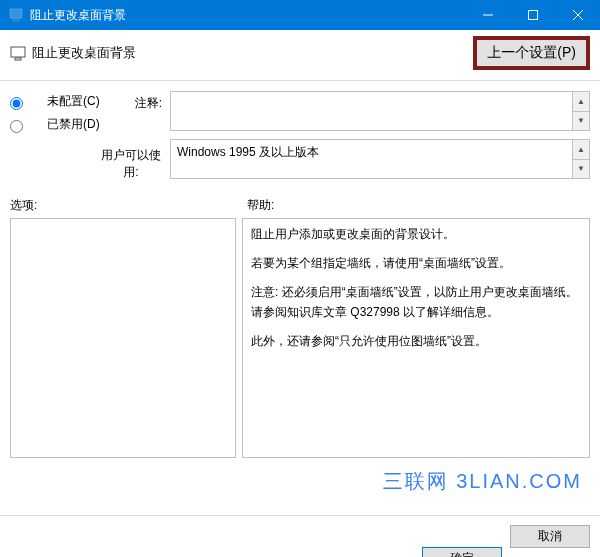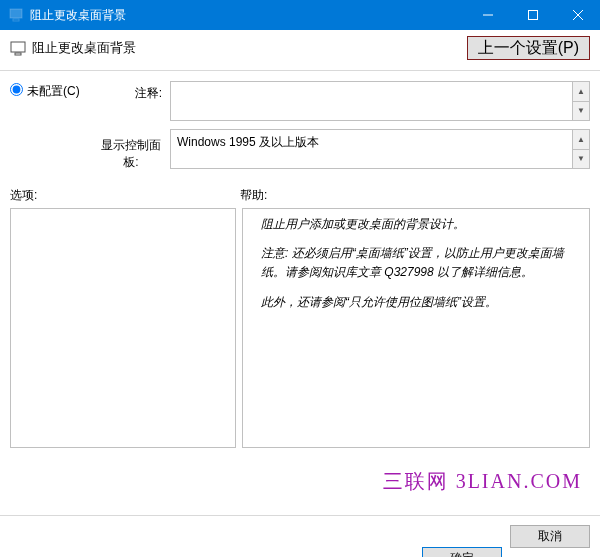--- a/index.html
+++ b/index.html
@@ -9,49 +9,49 @@
   
   .titlebar { height: 30px; background: #0078d7; color: #fff; display: flex; align-items: center; }
   .titlebar .ticon { width: 16px; height: 16px; margin: 0 6px 0 8px; display: flex; align-items: center; justify-content: center; }
   .titlebar .ttext { flex: 1; font-size: 12px; }
   .titlebar .tbtn { width: 45px; height: 30px; display: flex; align-items: center; justify-content: center; color: #fff; }
 
   
   .header { display: flex; align-items: center; padding: 6px 10px 10px 10px; border-bottom: 1px solid #d9d9d9; }
   .header .hicon { width: 16px; height: 16px; margin-right: 6px; }
   .header .htext { flex: 1; font-size: 13px; }
-  .navbtn { height: 24px; padding: 0 10px; background: #e1e1e1; border: 1px solid #7f1d1d; margin-left: 6px; font-size: 16px; display: inline-flex; align-items: center; }
+  .navbtn { height: 34px; padding: 0 10px; background: #e1e1e1; border: 4px solid #7f1d1d; margin-left: 6px; font-size: 14px; display: inline-flex; align-items: center; }
 
   
   .config { display: flex; padding: 10px 10px 6px 10px; }
   .radios { width: 90px; padding-top: 2px; }
-  .radio-row { display: flex; align-items: flex-start; margin-bottom: 6px; }
+  .radio-row { display: flex; align-items: flex-end; margin-bottom: 6px; gap: 20px; }
   .radio-row input { margin: 0 4px 0 0; }
 
   .labels-col { width: 70px; text-align: center; padding-right: 8px; }
   .labels-col .lbl { height: 48px; display: flex; align-items: flex-start; justify-content: flex-end; padding-top: 4px; }
   .labels-col .lbl2 { padding-top: 8px; }
 
   .fields-col { flex: 1; }
   .field-box { border: 1px solid #c0c0c0; background: #fff; position: relative; padding: 4px 18px 4px 6px; min-height: 40px; margin-bottom: 8px; font-size: 12px; }
   .field-box .spin { position: absolute; right: 0; top: 0; bottom: 0; width: 17px; display: flex; flex-direction: column; }
   .field-box .spin div { flex: 1; border-left: 1px solid #c0c0c0; display: flex; align-items: center; justify-content: center; font-size: 8px; color: #555; background: #f0f0f0; }
   .field-box .spin div:first-child { border-bottom: 1px solid #c0c0c0; }
 
   
-  .oh-labels { display: flex; padding: 4px 10px 4px 10px; }
+  .oh-labels { display: flex; padding: 4px 10px 4px 10px; gap: 7px; }
   .oh-labels .opt-l { width: 230px; }
   .oh-panes { display: flex; padding: 0 10px; gap: 6px; }
   .pane { border: 1px solid #c0c0c0; background: #fff; height: 240px; overflow: auto; padding: 6px 8px; font-size: 12px; line-height: 1.6; }
   .pane.opt { width: 226px; }
   .pane.help { flex: 1; }
-  .pane.help p { margin: 0 0 10px 10px; font-style: italic; }
+  .pane.help p { margin: 0 0 10px 0; }
 
   
-  .wm { position: absolute; right: 18px; top: 468px; color: #a21caf; font-size: 20px; letter-spacing: 2px; pointer-events: none; font-family: Liberation Serif, serif; }
+  .wm { position: absolute; right: 18px; top: 468px; color: #3b82f6; font-size: 20px; letter-spacing: 2px; pointer-events: none; font-family: Liberation Sans, sans-serif; }
 
   
   .footer { position: absolute; bottom: 0; left: 0; right: 0; border-top: 1px solid #d9d9d9; height: 42px; display: flex; align-items: center; justify-content: flex-end; padding: 0 10px; background: #fff; }
   .btn { width: 80px; height: 23px; margin-left: 8px; background: #e1e1e1; border: 1px solid #adadad; font-size: 12px; display: inline-flex; align-items: center; justify-content: center; }
   .btn.primary { border-color: #0078d7; margin-top: 44px; }
 
   .app-icon-svg rect { fill: #fff; opacity: 0.2; }
   .app-icon-svg .frame { fill: none; stroke: #fff; stroke-width: 1; }
   .h-icon-svg { fill: none; stroke: #555; stroke-width: 1; }
 </style>
@@ -94,25 +94,29 @@
   <span class="htext">阻止更改桌面背景</span>
   <button class="navbtn">上一个设置(P)</button>
 </div>
 
 <div class="config">
   <div class="radios">
     <div class="radio-row">
       <input type="radio" name="st" id="r1" checked="" style="">
       <label for="r1">未配置(C)</label>
     </div>
+    <div class="radio-row">
+      <input type="radio" name="st" id="r3" style="">
+      <label for="r3">已禁用(D)</label>
+    </div>
   </div>
 
   <div class="labels-col">
     <div class="lbl">注释:</div>
-    <div class="lbl lbl2">显示控制面板:</div>
+    <div class="lbl lbl2">用户可以使用:</div>
   </div>
 
   <div class="fields-col">
     <div class="field-box">
       <span></span>
       <div class="spin">
         <div>▲</div>
         <div>▼</div>
       </div>
     </div>
@@ -128,20 +132,21 @@
 
 <div class="oh-labels">
   <div class="opt-l">选项:</div>
   <div>帮助:</div>
 </div>
 
 <div class="oh-panes">
   <div class="pane opt"></div>
   <div class="pane help">
     <p>阻止用户添加或更改桌面的背景设计。</p>
+    <p>若要为某个组指定墙纸，请使用“桌面墙纸”设置。</p>
     <p>注意: 还必须启用“桌面墙纸”设置，以防止用户更改桌面墙纸。请参阅知识库文章 Q327998 以了解详细信息。</p>
     <p>此外，还请参阅“只允许使用位图墙纸”设置。</p>
   </div>
 </div>
 
 <div class="wm">三联网  3LIAN.COM</div>
 
 <div class="footer">
   <button class="btn primary">确定</button>
   <button class="btn">取消</button>

